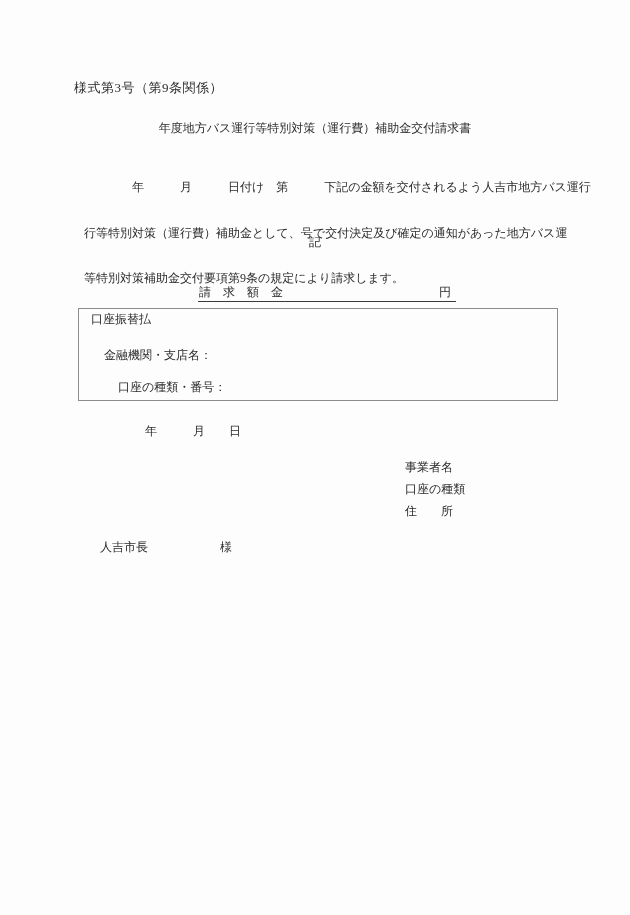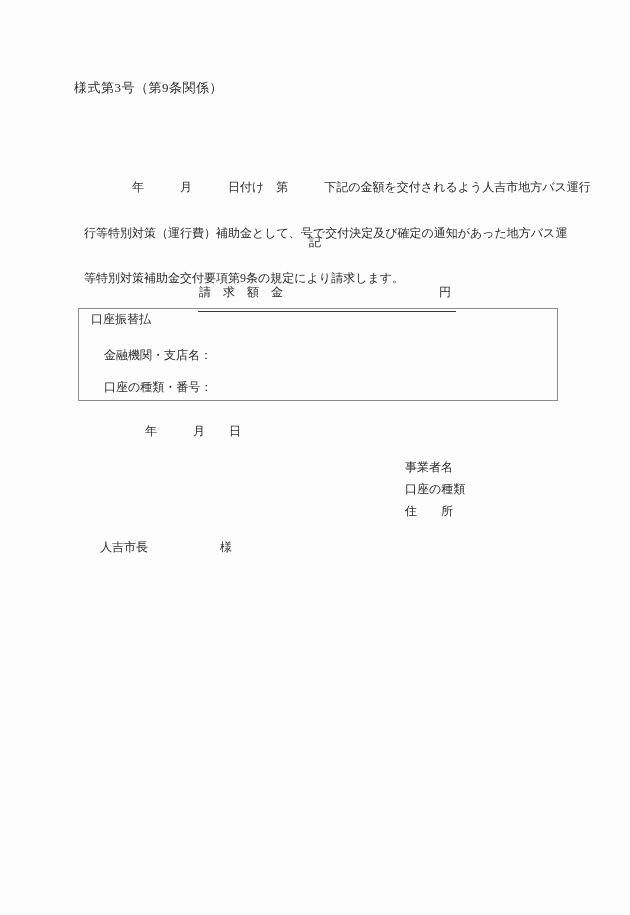--- a/index.html
+++ b/index.html
@@ -50,39 +50,39 @@
     text-align:center;
     font-size:12px;
   }
   .amount-wrap{
     left:186px; top:274px;
     font-size:12px;
   }
   .amount-underlined{
     display:inline-block;
     white-space:pre;
-    padding:0 5px 13px 1px;
+    padding:0 5px 3px 1px;
     border-bottom:1px solid #3a3a3a;
   }
   .account-box{
     position:absolute;
     left:78px; top:308px;
     width:478px; height:91px;
     border:1px solid var(--box-border);
     background:transparent;
   }
   .account-box .box-line{
     position:absolute;
     white-space:pre;
     font-size:12px;
     line-height:1;
   }
   .box-title{left:12px; top:4px;}
   .box-bank{left:25px; top:40px;}
-  .box-account{left:25px; top:72px;}
+  .box-account{left:39px; top:72px;}
   .date-line{
     left:145px; top:425px;
     font-size:12px;
   }
   .signature-block{
     position:absolute;
     left:383px; top:456px;
     font-size:12px;
   }
   .signature-block .sig-line{
@@ -96,20 +96,21 @@
     font-size:12px;
   }
 </style>
 </head>
 <body>
 
 <div class="page">
 
   <div class="abs form-number">様式第3号（第9条関係）</div>
 
+  <div class="abs doc-title">年度地方バス運行等特別対策（運行費）補助金交付請求書</div>
 
   <div class="abs body-par">
     <div class="line">　　　　年　　　月　　　日付け　第　　　下記の金額を交付されるよう人吉市地方バス運行</div>
     <div class="line">行等特別対策（運行費）補助金として、号で交付決定及び確定の通知があった地方バス運</div>
     <div class="line">等特別対策補助金交付要項第9条の規定により請求します。</div>
   </div>
 
   <div class="abs section-marker">記</div>
 
   <div class="abs amount-wrap">

